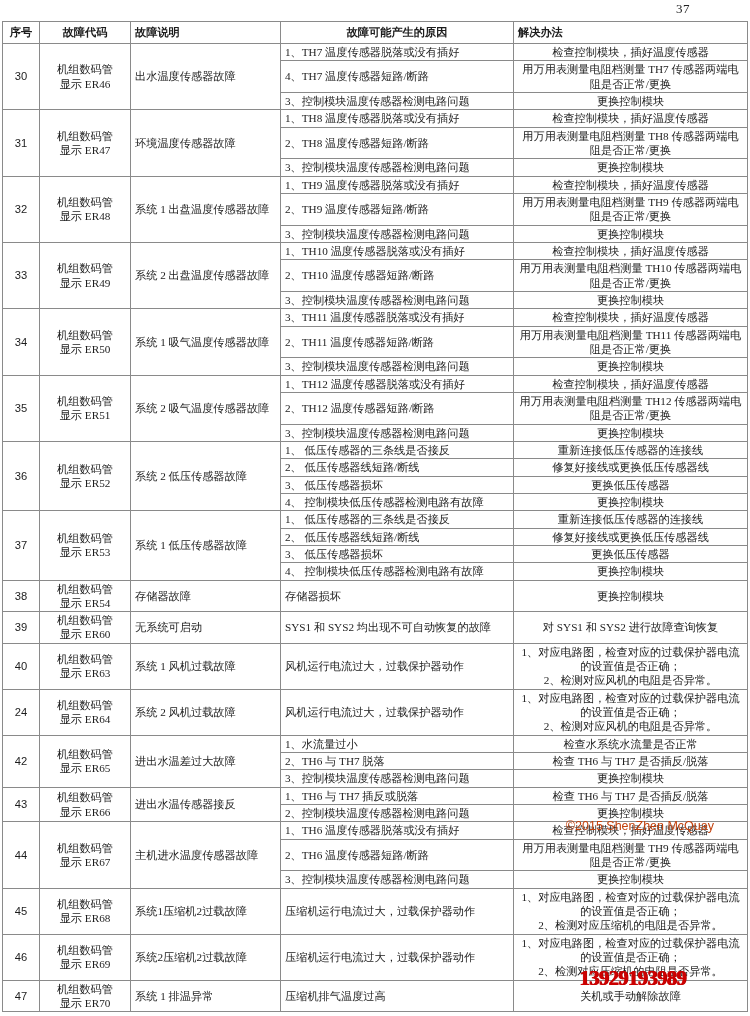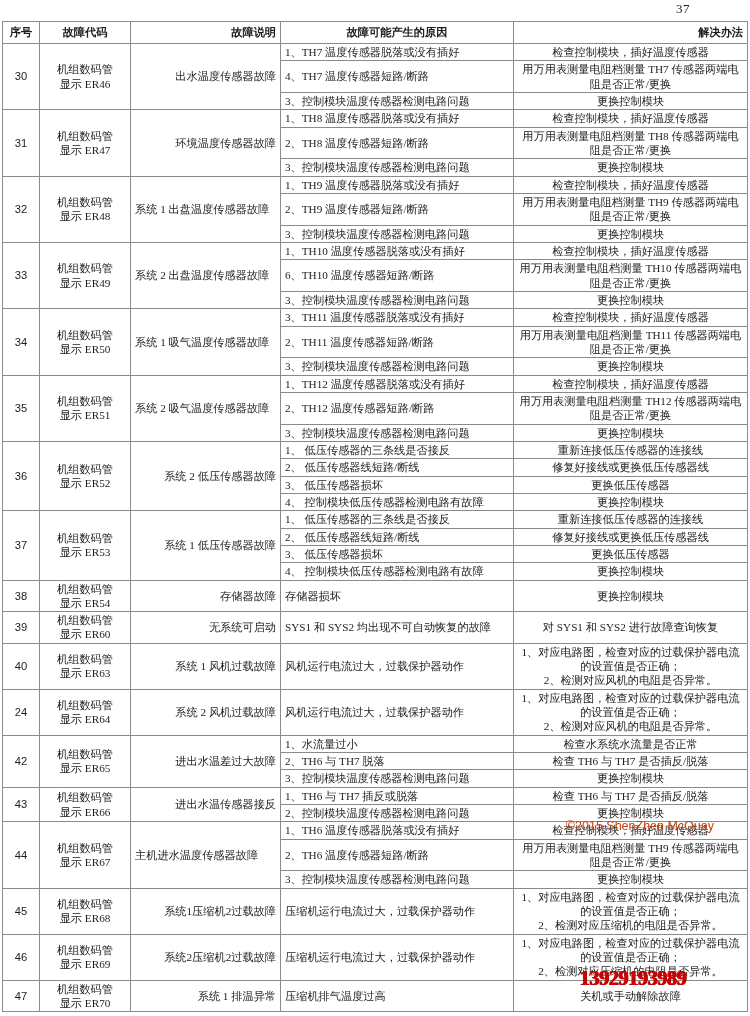--- a/index.html
+++ b/index.html
@@ -51,21 +51,21 @@
   thead th {
     text-align: center;
     font-weight: bold;
     font-size: 12.3px;
     height: 22px;
     padding: 2px 2px;
     border-bottom: 1.5px solid #5a5a5a;
   }
   .c-seq   { width: 37px;  text-align: center; font-size: 12.5px; margin-left: 7px; }
   .c-code  { width: 91px;  text-align: center; }
-  .c-desc  { width: 150px; text-align: right; }
+  .c-desc  { width: 150px; text-align: left; }
   .c-cause { width: 233px; text-align: left; padding-left: 6px; margin-left: 48px; }
   .c-fix   { width: 234px; text-align: center; padding-left: 6px; }
 
   td.c-seq {
     font-family: "Liberation Sans", sans-serif;
     font-size: 13px;
   }
   td.c-code {
     line-height: 1.45;
     font-size: 11.6px;
@@ -116,21 +116,21 @@
 
   <div class="page-number">37</div>
 
   <table class="fault-table">
     <thead>
       <tr>
         <th class="c-seq">序号</th>
         <th class="c-code">故障代码</th>
         <th class="c-desc">故障说明</th>
         <th class="c-cause" style="text-align:center">故障可能产生的原因</th>
-        <th class="c-fix" style="text-align:right">解决办法</th>
+        <th class="c-fix" style="text-align:left">解决办法</th>
       </tr>
     </thead>
     <tbody id="table-body">
         <tr class="group-start">
           <td class="c-seq" rowspan="3">30</td>
           <td class="c-code" rowspan="3">
             <span class="code-line2">机组数码管</span>
             <span class="code-line2">显示 ER46</span>
           </td>
           <td class="c-desc" rowspan="3">出水温度传感器故障</td>
@@ -185,21 +185,21 @@
           <td class="c-seq" rowspan="3">33</td>
           <td class="c-code" rowspan="3">
             <span class="code-line2">机组数码管</span>
             <span class="code-line2">显示 ER49</span>
           </td>
           <td class="c-desc left" rowspan="3">系统 2 出盘温度传感器故障</td>
           <td class="c-cause">1、TH10 温度传感器脱落或没有插好</td>
           <td class="c-fix">检查控制模块，插好温度传感器</td>
         </tr>
         <tr>
-          <td class="c-cause">6、TH10 温度传感器短路/断路</td>
+          <td class="c-cause">2、TH10 温度传感器短路/断路</td>
           <td class="c-fix">用万用表测量电阻档测量 TH10 传感器两端电阻是否正常/更换</td>
         </tr>
         <tr>
           <td class="c-cause">3、控制模块温度传感器检测电路问题</td>
           <td class="c-fix">更换控制模块</td>
         </tr>
         <tr class="group-start">
           <td class="c-seq" rowspan="3">34</td>
           <td class="c-code" rowspan="3">
             <span class="code-line2">机组数码管</span>

